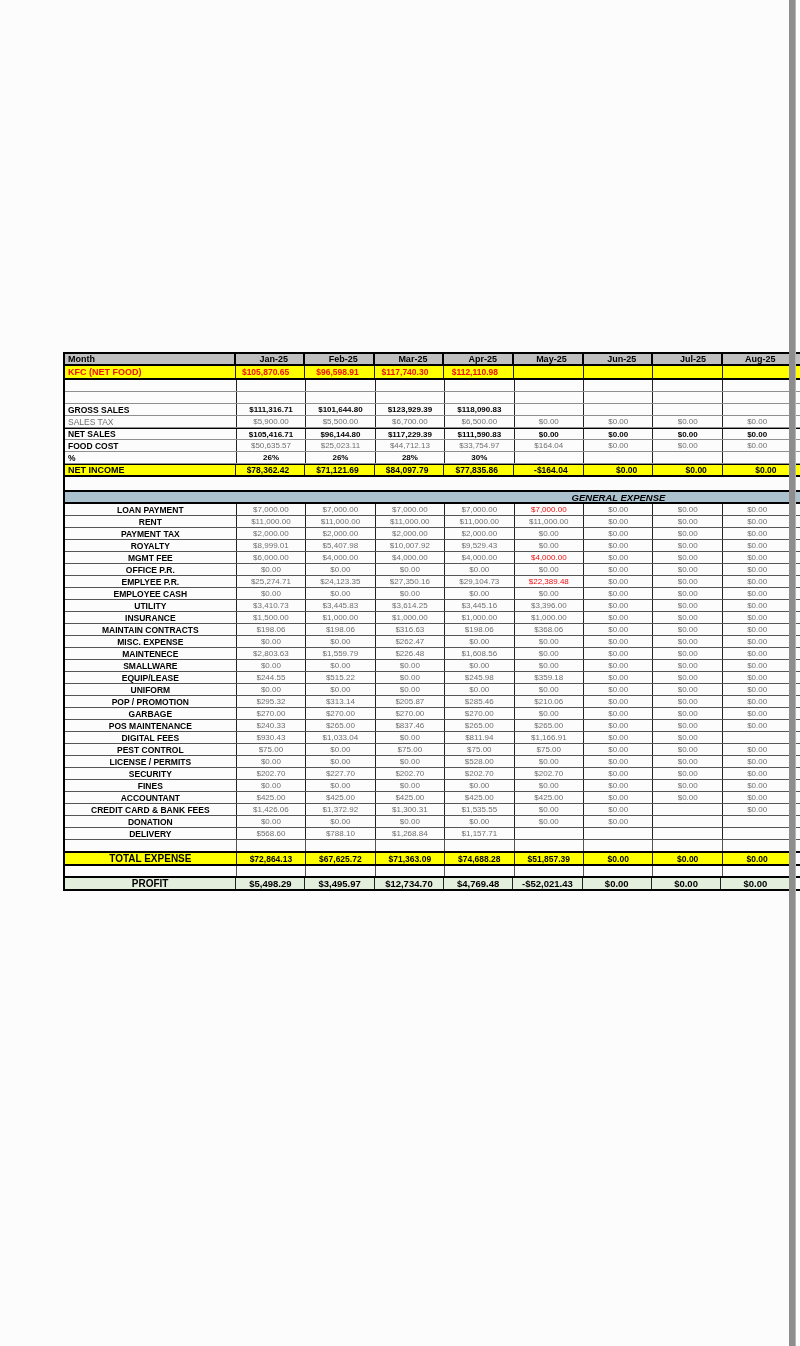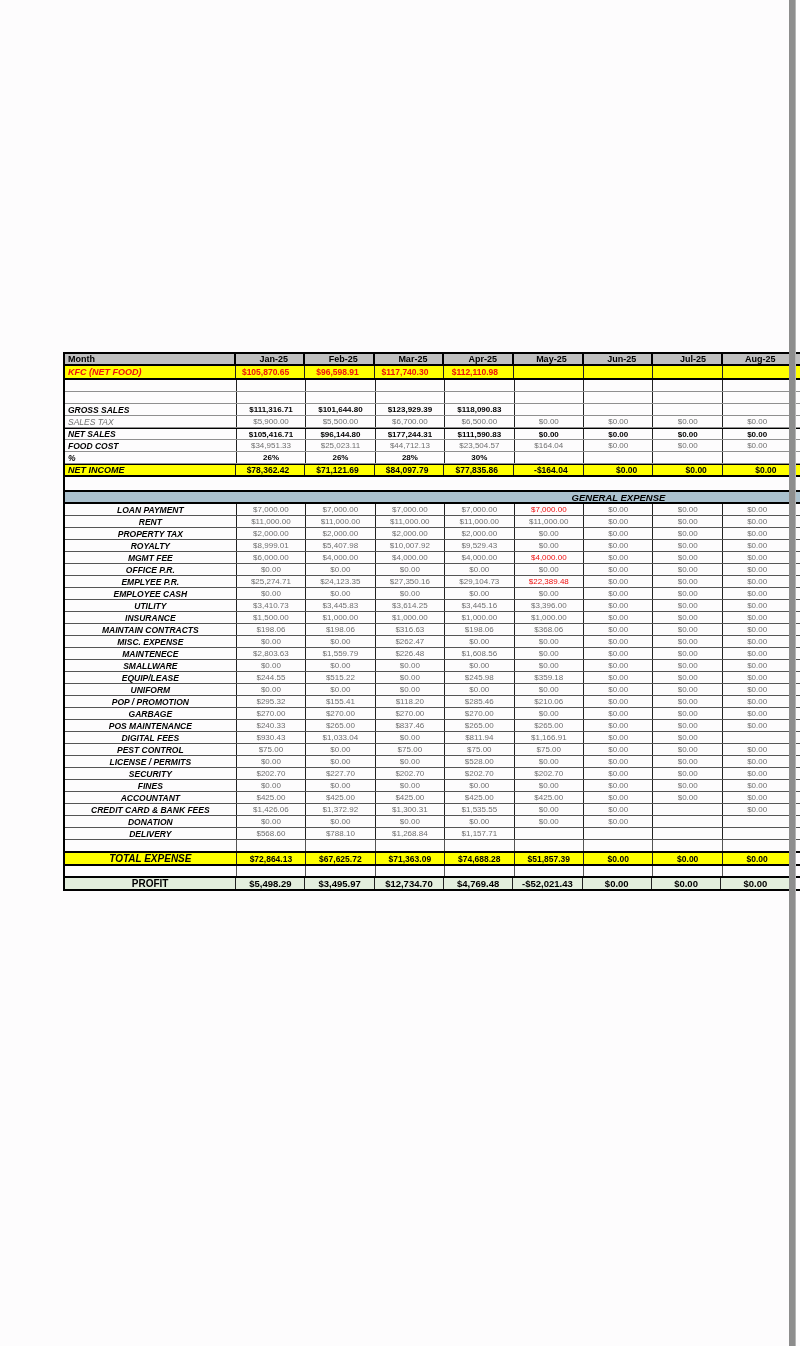--- a/index.html
+++ b/index.html
@@ -20,21 +20,21 @@
     display:flex;align-items:center;overflow:hidden;white-space:nowrap;
     font-size:8px;color:#000;
   }
   .label{width:178px;}
   .m{width:72px;}
   .sliver{width:11px;border-right:none;}
   .tl{justify-content:flex-start;padding-left:3px;}
   .tc{justify-content:center;}
   .tr{justify-content:flex-end;padding-right:15px;}
   .b{font-weight:bold;}
-  .i{font-style:italic;}
+  .i{}
   .gray{color:#6f6f6f;}
   .red{color:#ef1010;}
   .fs85{font-size:8.5px;}
   .fs9{font-size:9px;}
   .fs95{font-size:9.5px;}
   .fs10{font-size:10px;}
 
   .r-header{height:14px;background:#c0c0c0;border-top:2px solid #000;border-bottom:2px solid #000;}
   .r-header .cell{border-right-width:2px;border-right-color:#000;}
   .r-kfc{height:14px;background:#ffff00;border-bottom:2px solid #000;}
@@ -136,34 +136,34 @@
         <div class="cell m tc gray ">$0.00</div>
         <div class="cell m tc gray ">$0.00</div>
         <div class="cell m tc gray ">$0.00</div>
         <div class="cell m tc gray ">$0.00</div>
         <div class="cell sliver "></div>
       </div>
       <div class="row r-sum r-netsales">
         <div class="cell label tl b i fs85">NET SALES</div>
         <div class="cell m tc b ">$105,416.71</div>
         <div class="cell m tc b ">$96,144.80</div>
-        <div class="cell m tc b ">$177,244.31</div>
+        <div class="cell m tc b ">$117,229.39</div>
         <div class="cell m tc b ">$111,590.83</div>
         <div class="cell m tc b ">$0.00</div>
         <div class="cell m tc b ">$0.00</div>
         <div class="cell m tc b ">$0.00</div>
         <div class="cell m tc b ">$0.00</div>
         <div class="cell sliver "></div>
       </div>
       <div class="row r-sum">
         <div class="cell label tl b i fs85">FOOD COST</div>
-        <div class="cell m tc gray ">$34,951.33</div>
+        <div class="cell m tc gray ">$50,635.57</div>
         <div class="cell m tc gray ">$25,023.11</div>
         <div class="cell m tc gray ">$44,712.13</div>
-        <div class="cell m tc gray ">$23,504.57</div>
+        <div class="cell m tc gray ">$33,754.97</div>
         <div class="cell m tc gray ">$164.04</div>
         <div class="cell m tc gray ">$0.00</div>
         <div class="cell m tc gray ">$0.00</div>
         <div class="cell m tc gray ">$0.00</div>
         <div class="cell sliver "></div>
       </div>
       <div class="row r-sum">
         <div class="cell label tl b i fs85">%</div>
         <div class="cell m tc b ">26%</div>
         <div class="cell m tc b ">26%</div>
@@ -209,21 +209,21 @@
         <div class="cell m tc gray ">$11,000.00</div>
         <div class="cell m tc gray ">$11,000.00</div>
         <div class="cell m tc gray ">$11,000.00</div>
         <div class="cell m tc gray ">$11,000.00</div>
         <div class="cell m tc gray ">$0.00</div>
         <div class="cell m tc gray ">$0.00</div>
         <div class="cell m tc gray ">$0.00</div>
         <div class="cell sliver "></div>
       </div>
       <div class="row r-exp">
-        <div class="cell label tc b i fs85">PROPERTY TAX</div>
+        <div class="cell label tc b i fs85">PAYMENT TAX</div>
         <div class="cell m tc gray ">$2,000.00</div>
         <div class="cell m tc gray ">$2,000.00</div>
         <div class="cell m tc gray ">$2,000.00</div>
         <div class="cell m tc gray ">$2,000.00</div>
         <div class="cell m tc gray ">$0.00</div>
         <div class="cell m tc gray ">$0.00</div>
         <div class="cell m tc gray ">$0.00</div>
         <div class="cell m tc gray ">$0.00</div>
         <div class="cell sliver "></div>
       </div>
@@ -379,22 +379,22 @@
         <div class="cell m tc gray ">$0.00</div>
         <div class="cell m tc gray ">$0.00</div>
         <div class="cell m tc gray ">$0.00</div>
         <div class="cell m tc gray ">$0.00</div>
         <div class="cell m tc gray ">$0.00</div>
         <div class="cell sliver "></div>
       </div>
       <div class="row r-exp">
         <div class="cell label tc b i fs85">POP / PROMOTION</div>
         <div class="cell m tc gray ">$295.32</div>
-        <div class="cell m tc gray ">$155.41</div>
-        <div class="cell m tc gray ">$118.20</div>
+        <div class="cell m tc gray ">$313.14</div>
+        <div class="cell m tc gray ">$205.87</div>
         <div class="cell m tc gray ">$285.46</div>
         <div class="cell m tc gray ">$210.06</div>
         <div class="cell m tc gray ">$0.00</div>
         <div class="cell m tc gray ">$0.00</div>
         <div class="cell m tc gray ">$0.00</div>
         <div class="cell sliver "></div>
       </div>
       <div class="row r-exp">
         <div class="cell label tc b i fs85">GARBAGE</div>
         <div class="cell m tc gray ">$270.00</div>

